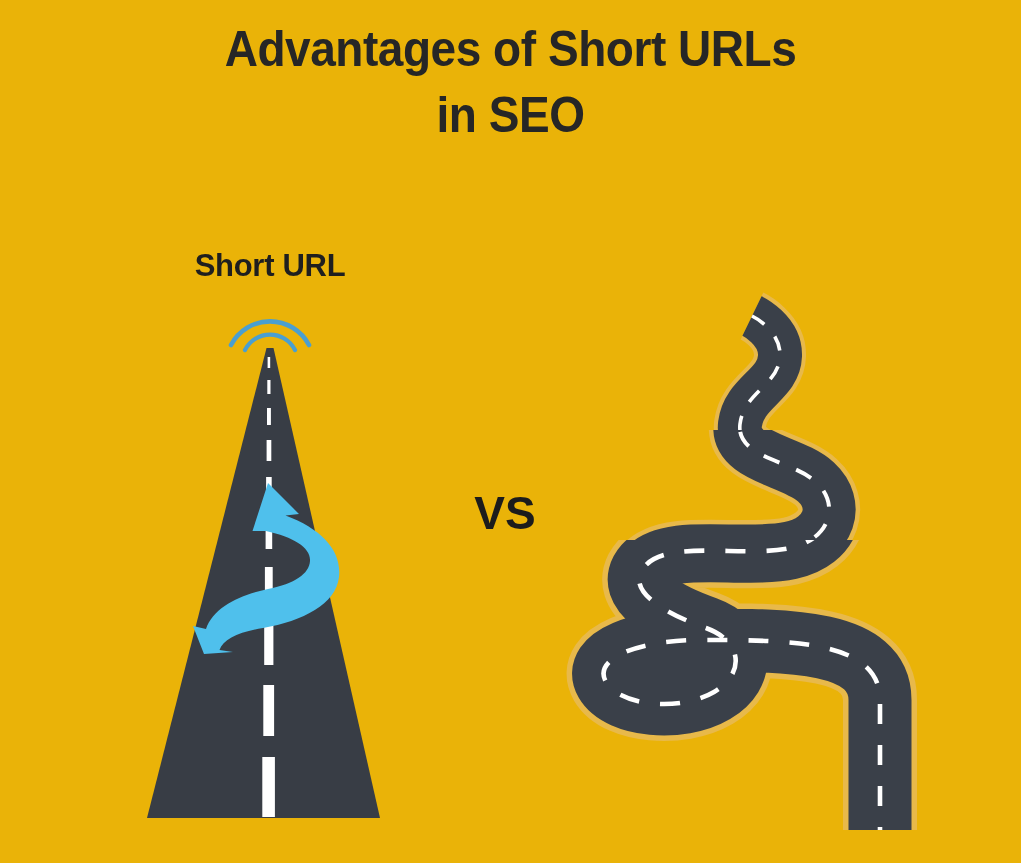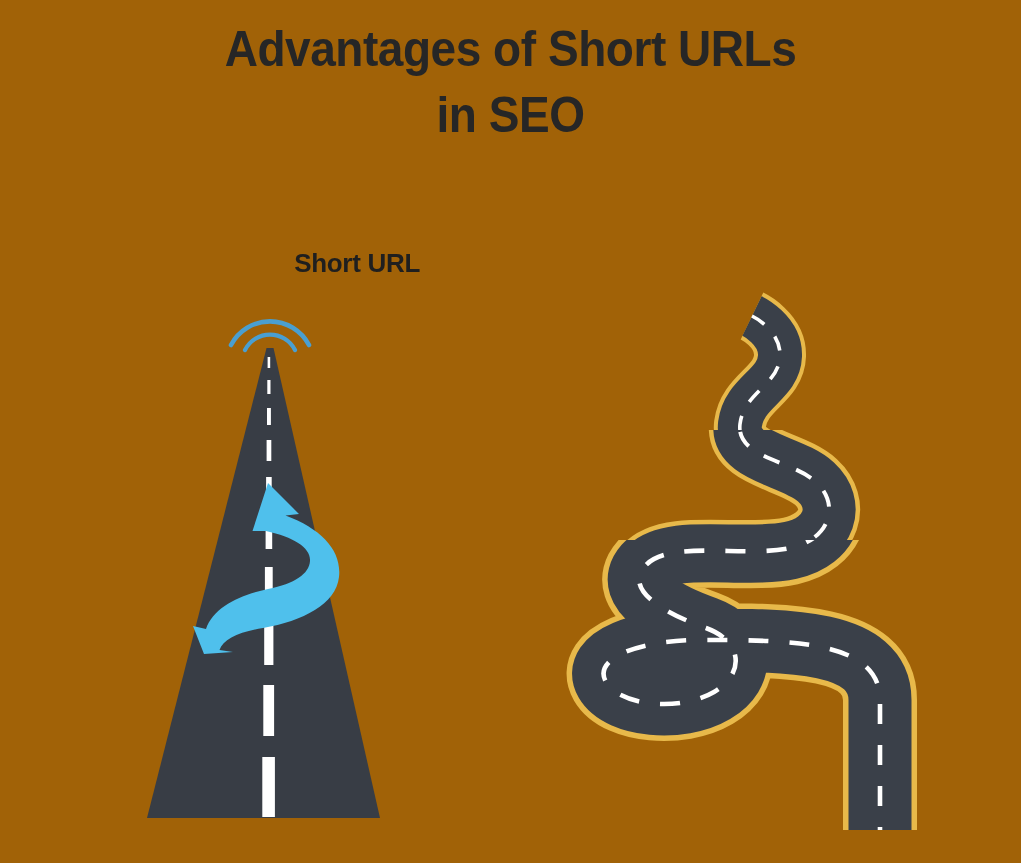--- a/index.html
+++ b/index.html
@@ -4,21 +4,21 @@
 <style>
   html, body {
     margin: 0;
     padding: 0;
     background: #ffffff;
   }
   #canvas {
     position: relative;
     width: 1021px;
     height: 863px;
-    background: #a16207;
+    background: #eab308;
     overflow: hidden;
     font-family: "Liberation Sans", "DejaVu Sans", sans-serif;
   }
 
   
   #title-block {
     position: absolute;
     left: 0;
     top: 16px;
     width: 1021px;
@@ -31,23 +31,23 @@
     transform: scaleX(0.92);
     transform-origin: 50% 0;
   }
   #title-block .tline { display: block; }
 
   
   .caption {
     position: absolute;
     color: #1f1f1f;
     font-weight: bold;
-    font-size: 26px;
+    font-size: 31px;
     letter-spacing: -0.3px;
-    text-align: right;
+    text-align: center;
     white-space: nowrap;
   }
   #caption-short { left: 120px; top: 248px; width: 300px; }
   #caption-long  { left: 598px; top: 248px; width: 300px; }
 
   
   #vs-label {
     position: absolute;
     left: 435px;
     top: 486px;
@@ -186,14 +186,15 @@
     <g clip-path="url(#lowerClip)">
       <use href="#windingPath" stroke="#e8b94a" stroke-width="74"></use>
       <use href="#windingPath" stroke="#3a4049" stroke-width="63"></use>
       <use href="#windingPath" stroke="#ffffff" stroke-width="4.6" stroke-dasharray="20 21"></use>
     </g>
   </svg>
 
   <div class="caption" id="caption-short">Short URL</div>
 
 
+  <div id="vs-label">VS</div>
 
 </div>
 
 </body></html>

